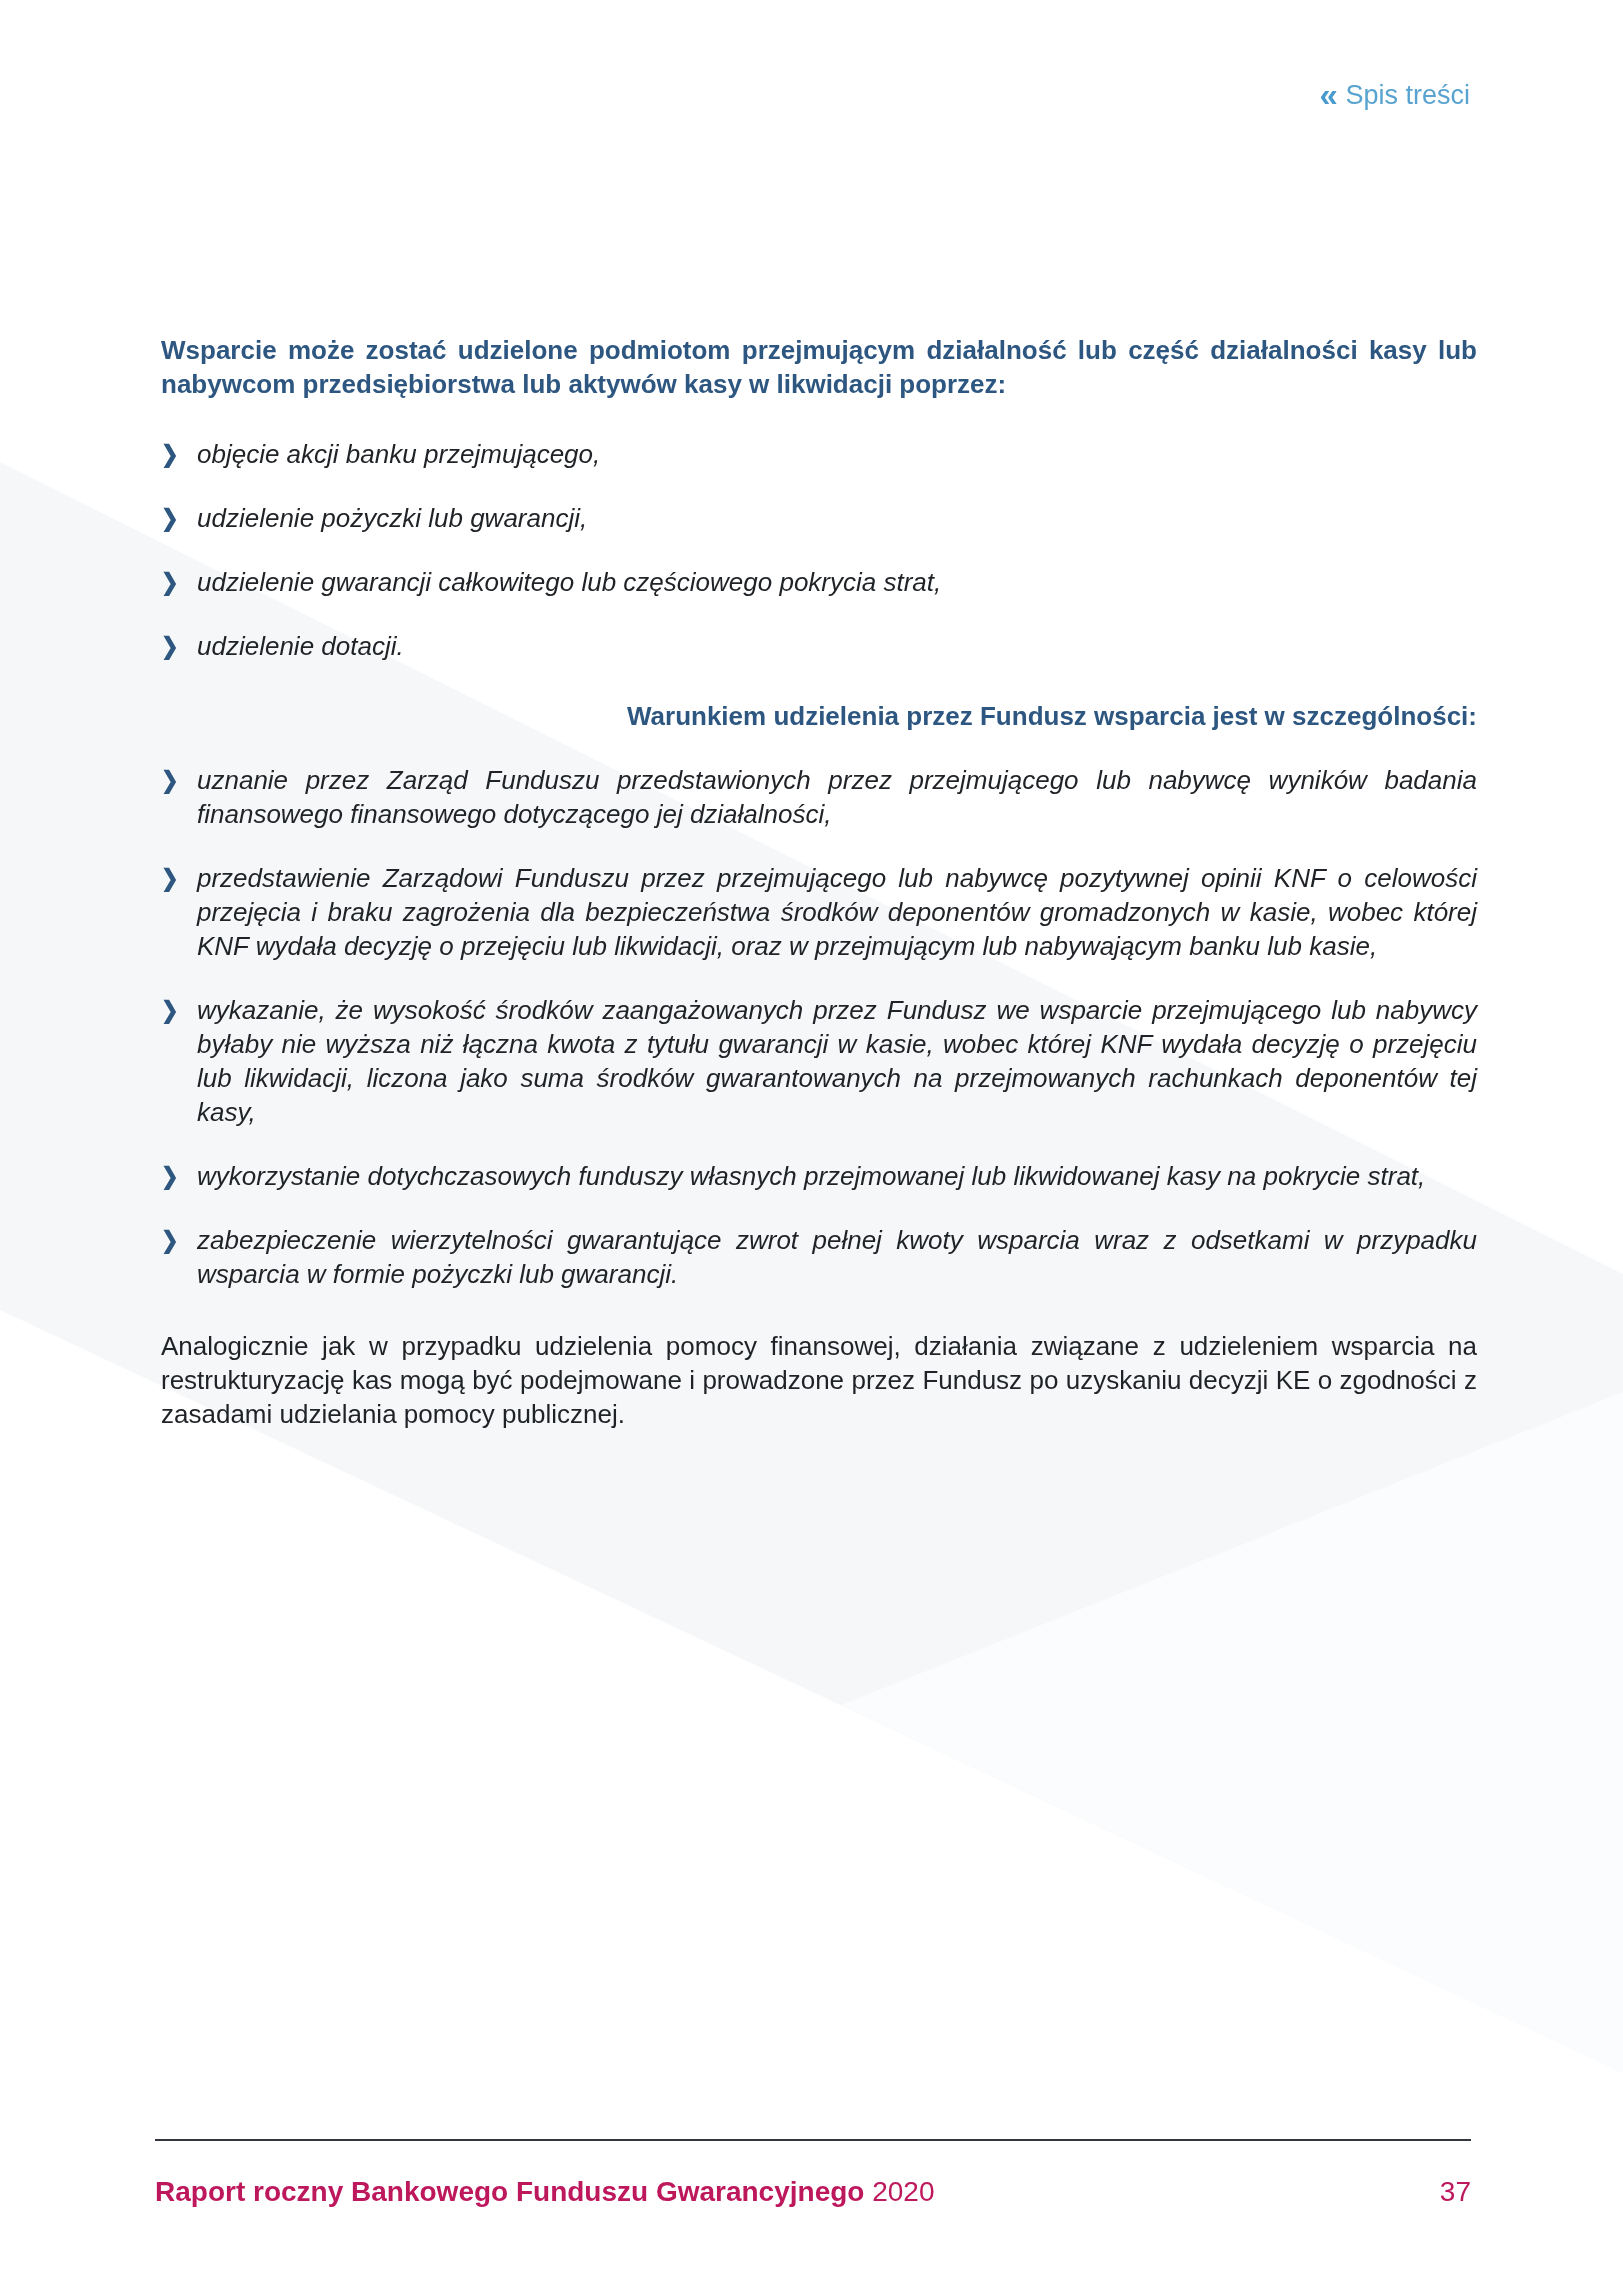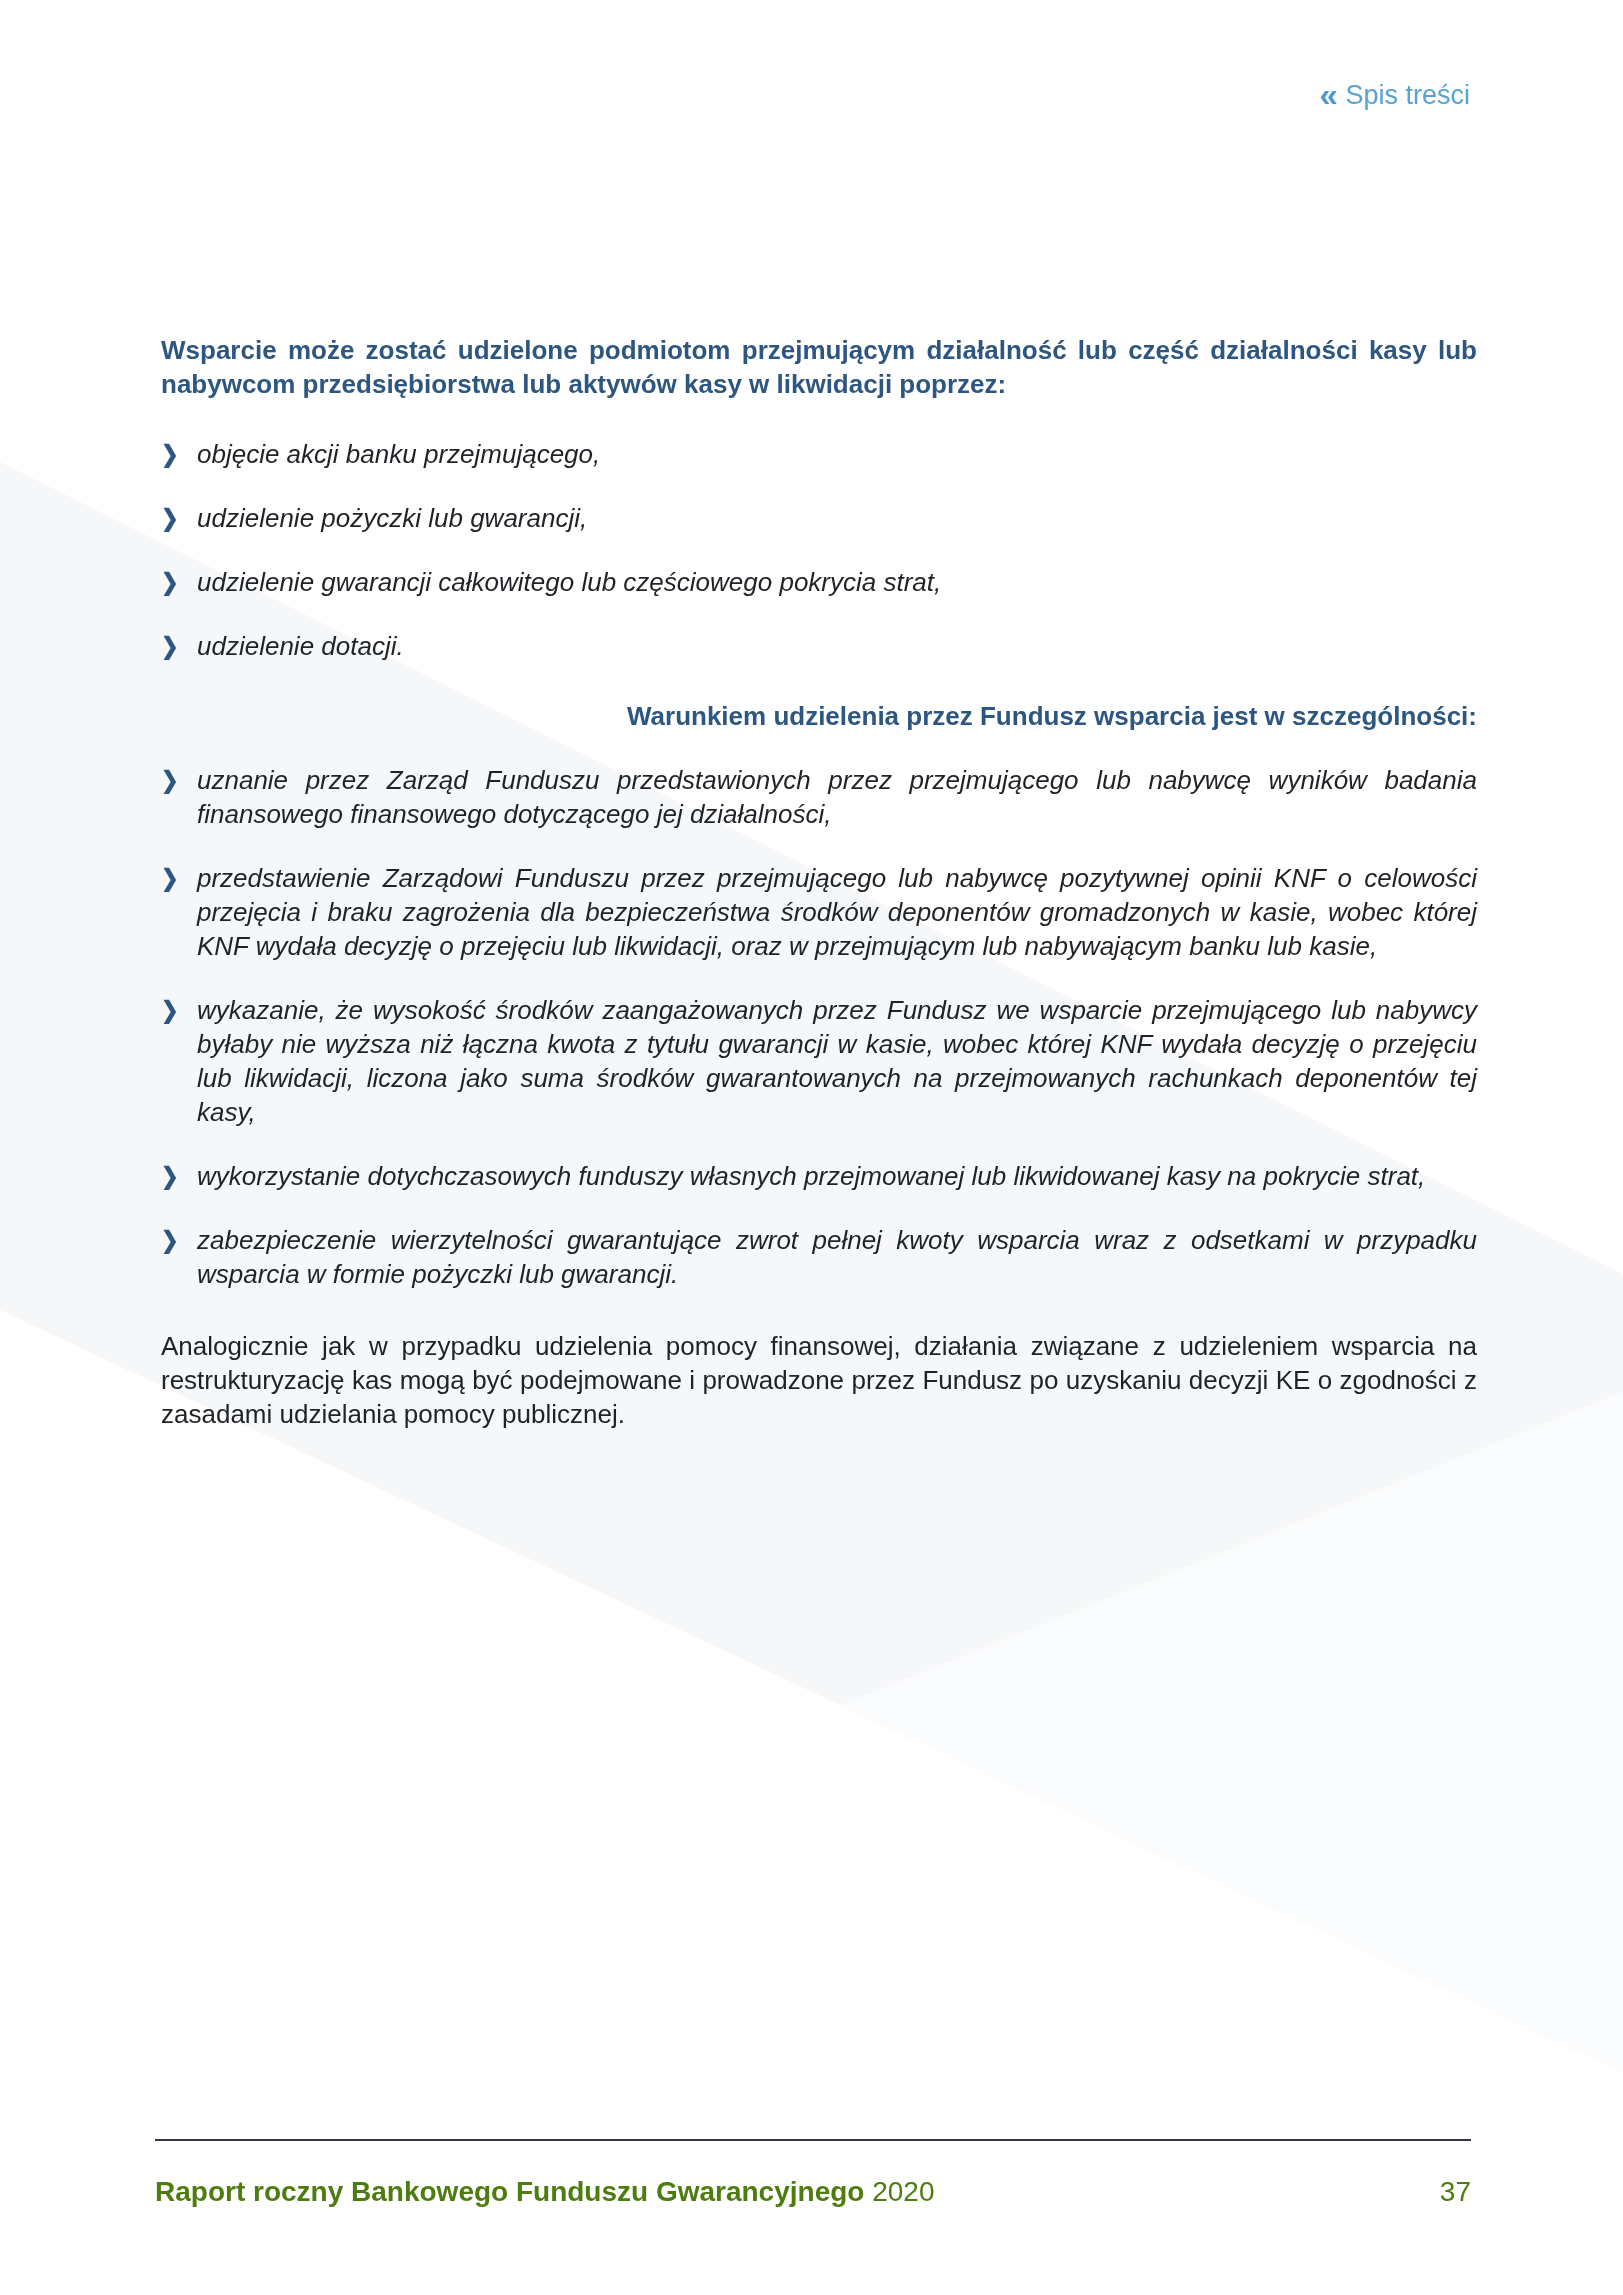--- a/index.html
+++ b/index.html
@@ -97,21 +97,21 @@
     left: 155px;
     top: 2139px;
     width: 1316px;
     z-index: 1;
     border-top: 2.3px solid #33373d;
     padding-top: 35px;
     display: flex;
     justify-content: space-between;
     align-items: baseline;
     font-size: 28px;
-    color: #4d7c0f;
+    color: #be185d;
   }
   .footer .title b { font-weight: 700; }
   .footer .title .year { font-weight: 400; }
   .page-number { font-weight: 400; text-align: right; }
 </style>
 </head>
 <body>
 
 <div class="page">
 

